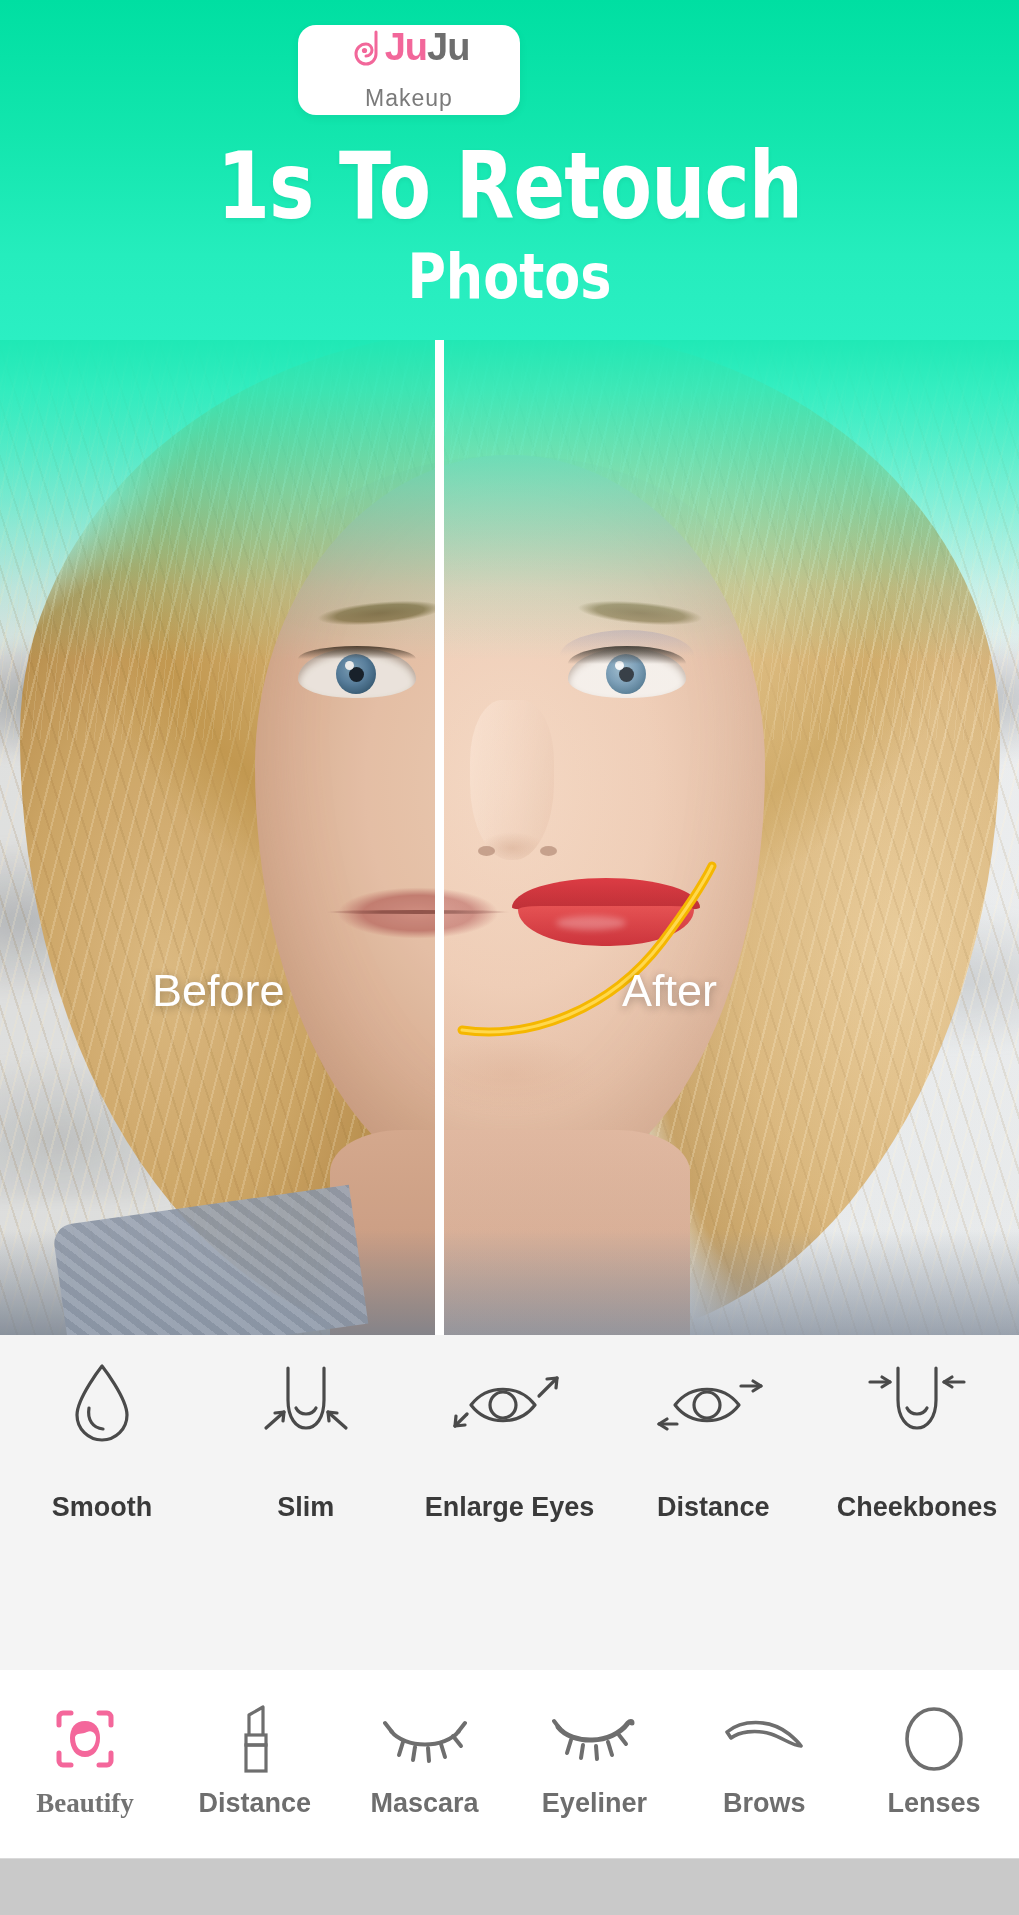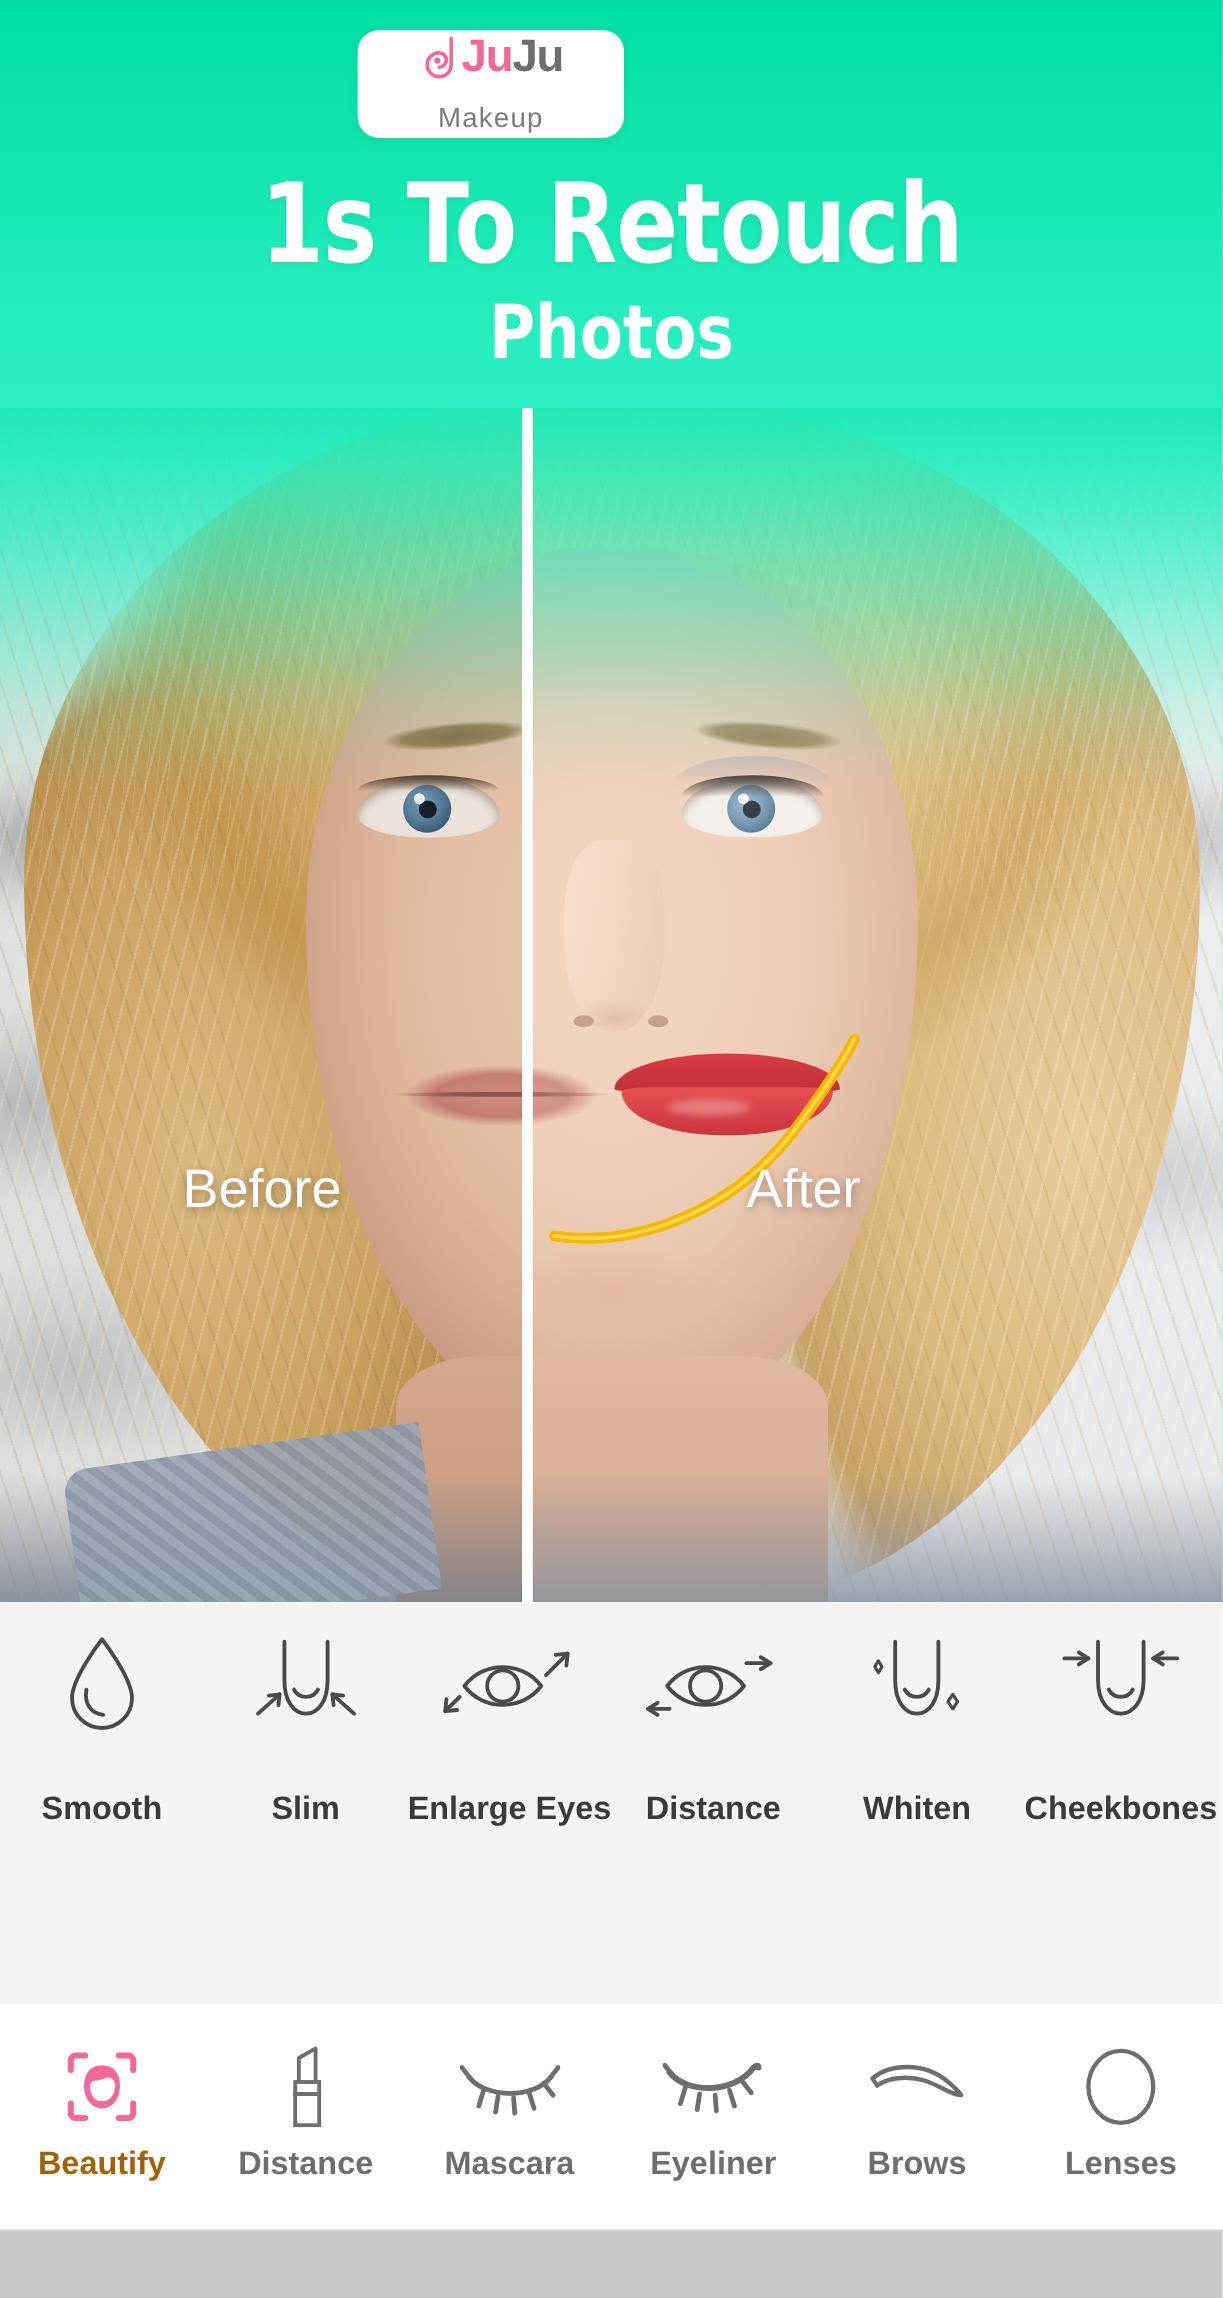--- a/index.html
+++ b/index.html
@@ -286,21 +286,21 @@
   }
   .tool-item{
     flex:1 1 0; display:flex; flex-direction:column; align-items:center;
     padding-top:32px;
   }
   .tool-icon{ height:74px; display:flex; align-items:center; justify-content:center; }
   .tool-label{
     margin-top:12px; font-size:27px; font-weight:bold; color:#6E6E6E;
     font-family:"Liberation Sans", sans-serif; white-space:nowrap;
   }
-  .tool-item.active .tool-label{ color:#a16207; }
+  .tool-item.active .tool-label{ color:#737373;font-family:Liberation Serif, serif; }
 
   .home-bar{
     position:absolute; left:0; top:1858px; width:1019px; height:57px;
     background:#C9C9C9; border-top:1px solid #DADADA;
   }
 </style>
 </head>
 <body>
 
 <div class="hero">
@@ -433,31 +433,20 @@
           <circle cx="50" cy="45" r="13" fill="none" stroke="#4A4A4A" stroke-width="3.2"></circle>
           <path d="M84 26 L104 26" stroke="#4A4A4A" stroke-width="3.2" stroke-linecap="round" fill="none"></path>
           <path d="M104 26 L96 21 M104 26 L96 31" stroke="#4A4A4A" stroke-width="3.2" stroke-linecap="round" fill="none"></path>
           <path d="M20 64 L2 64" stroke="#4A4A4A" stroke-width="3.2" stroke-linecap="round" fill="none"></path>
           <path d="M2 64 L10 59 M2 64 L10 69" stroke="#4A4A4A" stroke-width="3.2" stroke-linecap="round" fill="none"></path>
         </svg>
       </div>
       <div class="feature-label">Distance</div>
     </div>
 
-    <div class="feature-item">
-      <div class="feature-icon">
-        <svg width="100" height="86" viewBox="0 0 100 86">
-          <path d="M32 8 V40 C32 58 40 68 50 68 C60 68 68 58 68 40 V8" fill="none" stroke="#4A4A4A" stroke-width="3.2" stroke-linecap="round"></path>
-          <path d="M40 48 C44 56 56 56 60 48" fill="none" stroke="#4A4A4A" stroke-width="3.2" stroke-linecap="round"></path>
-          <path d="M18 24 L21 29 L18 34 L15 29 Z" fill="none" stroke="#4A4A4A" stroke-width="2.6" stroke-linejoin="round"></path>
-          <path d="M80 52 L84 58 L80 64 L76 58 Z" fill="none" stroke="#4A4A4A" stroke-width="2.6" stroke-linejoin="round"></path>
-        </svg>
-      </div>
-      <div class="feature-label">Whiten</div>
-    </div>
 
     <div class="feature-item">
       <div class="feature-icon">
         <svg width="110" height="86" viewBox="0 0 110 86">
           <path d="M36 8 V40 C36 58 45 68 55 68 C65 68 74 58 74 40 V8" fill="none" stroke="#4A4A4A" stroke-width="3.2" stroke-linecap="round"></path>
           <path d="M45 48 C49 56 61 56 65 48" fill="none" stroke="#4A4A4A" stroke-width="3.2" stroke-linecap="round"></path>
           <path d="M8 22 L28 22" stroke="#4A4A4A" stroke-width="3.2" stroke-linecap="round" fill="none"></path>
           <path d="M28 22 L20 17 M28 22 L20 27" stroke="#4A4A4A" stroke-width="3.2" stroke-linecap="round" fill="none"></path>
           <path d="M102 22 L82 22" stroke="#4A4A4A" stroke-width="3.2" stroke-linecap="round" fill="none"></path>
           <path d="M82 22 L90 17 M82 22 L90 27" stroke="#4A4A4A" stroke-width="3.2" stroke-linecap="round" fill="none"></path>

